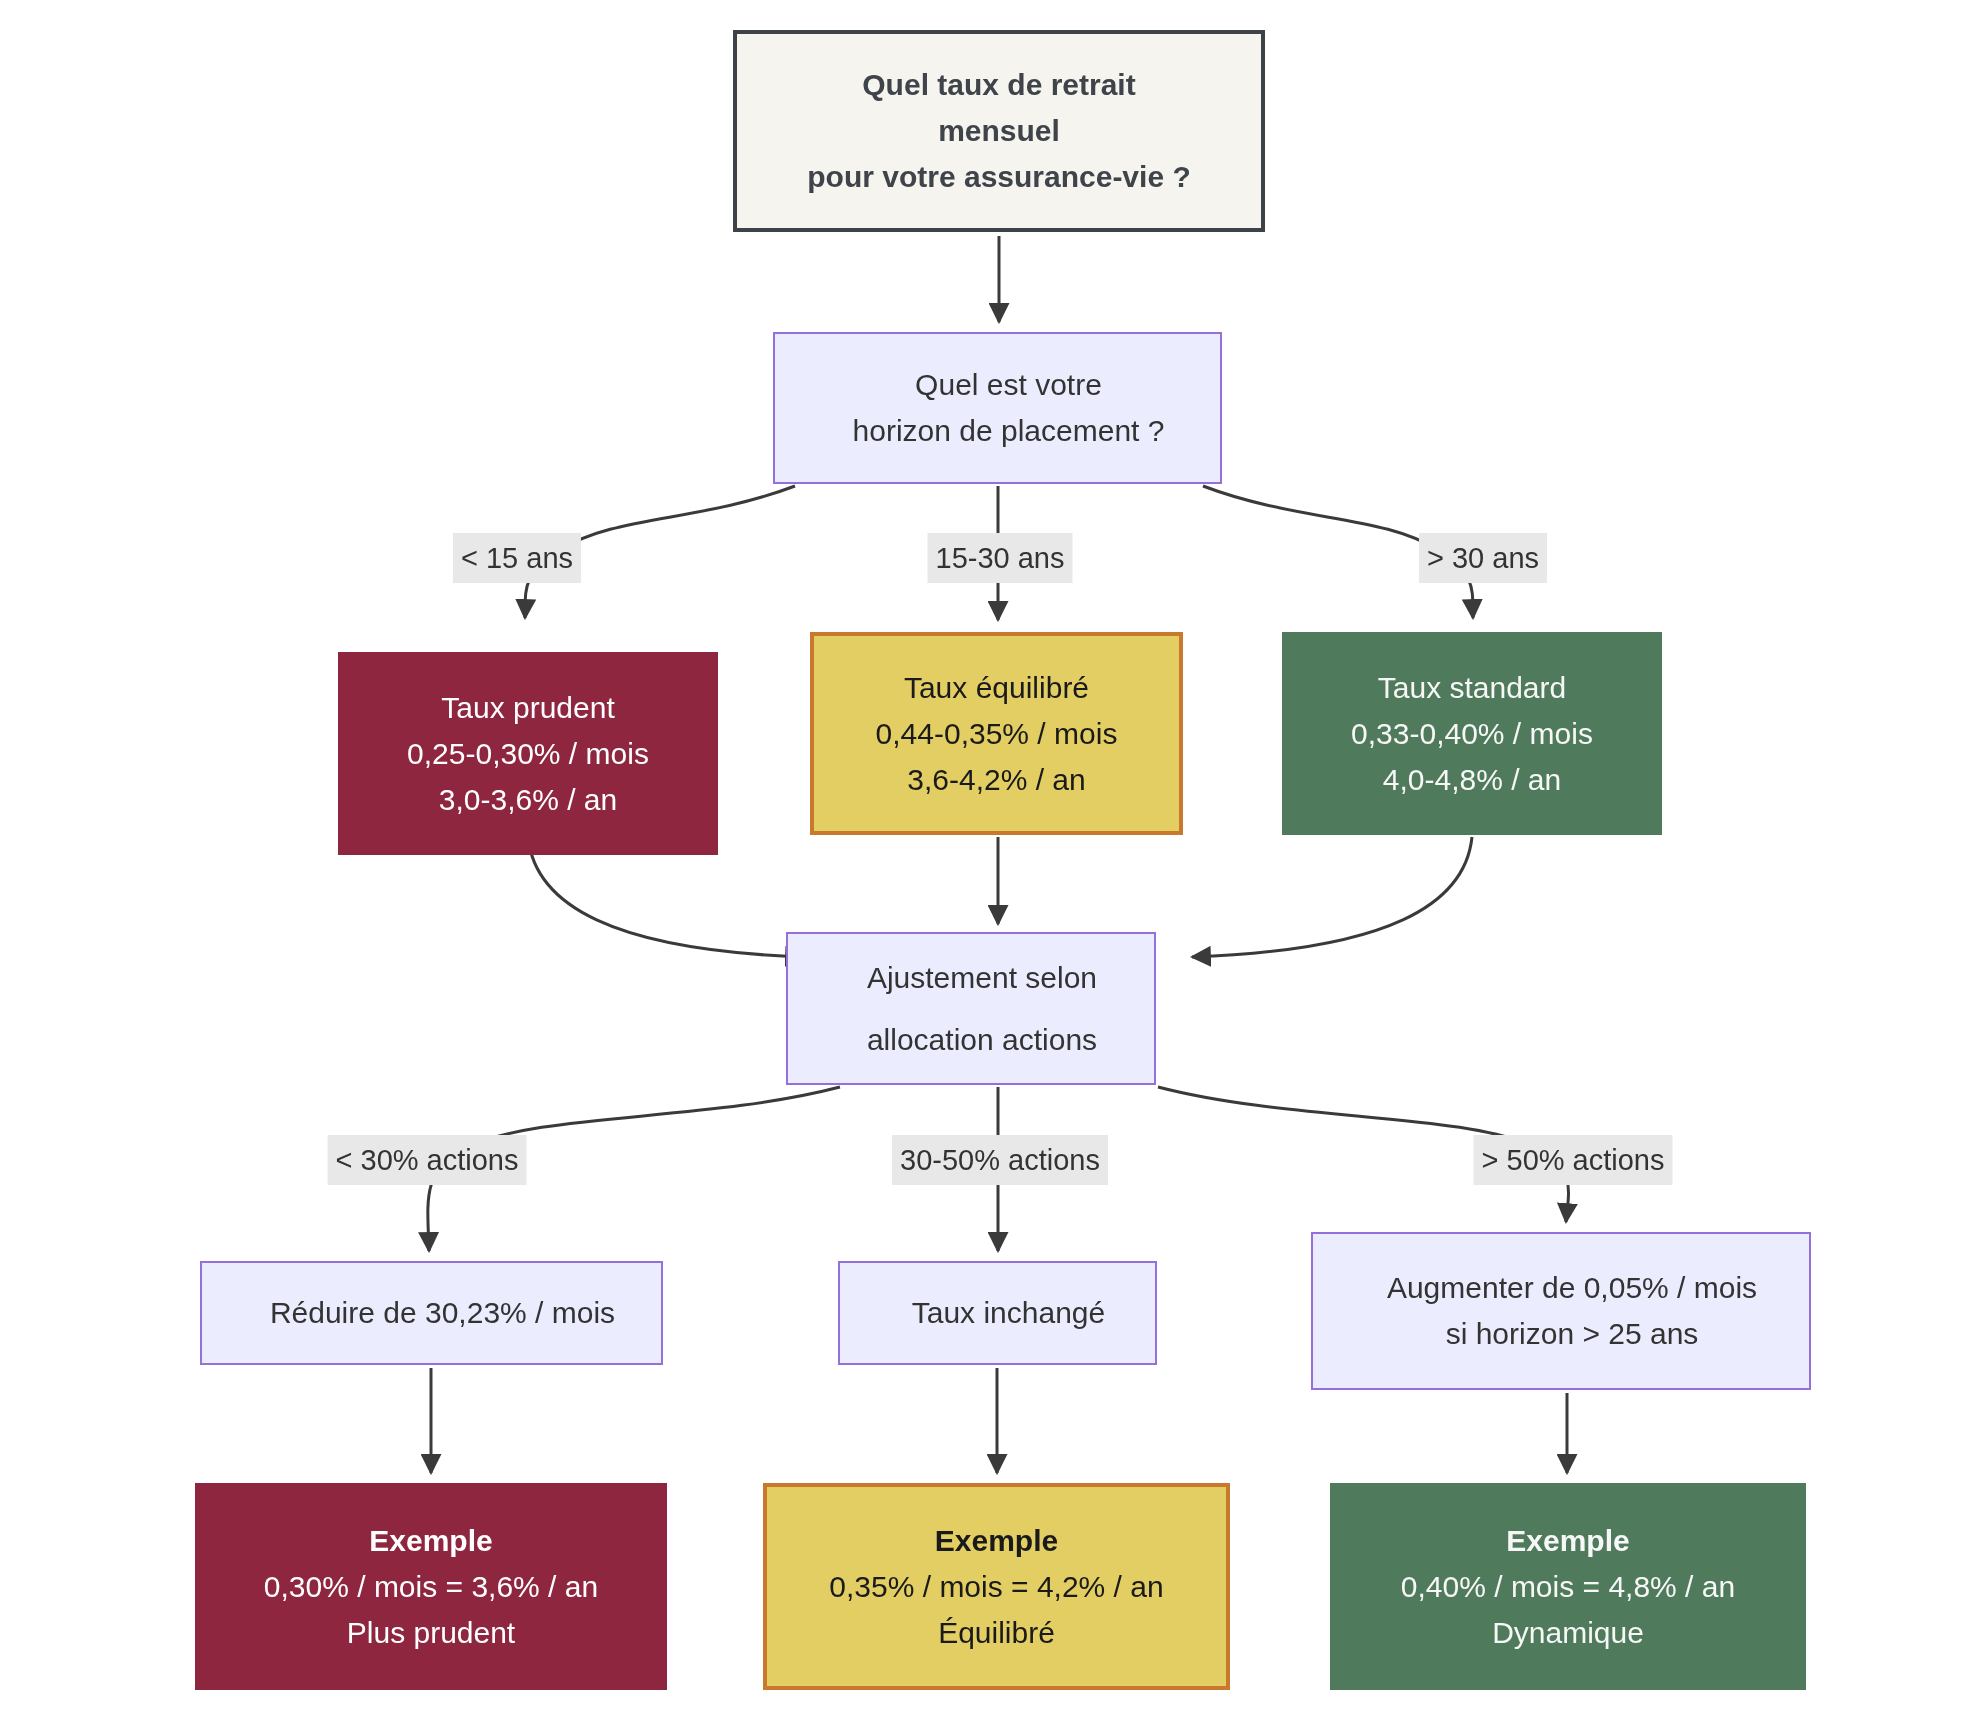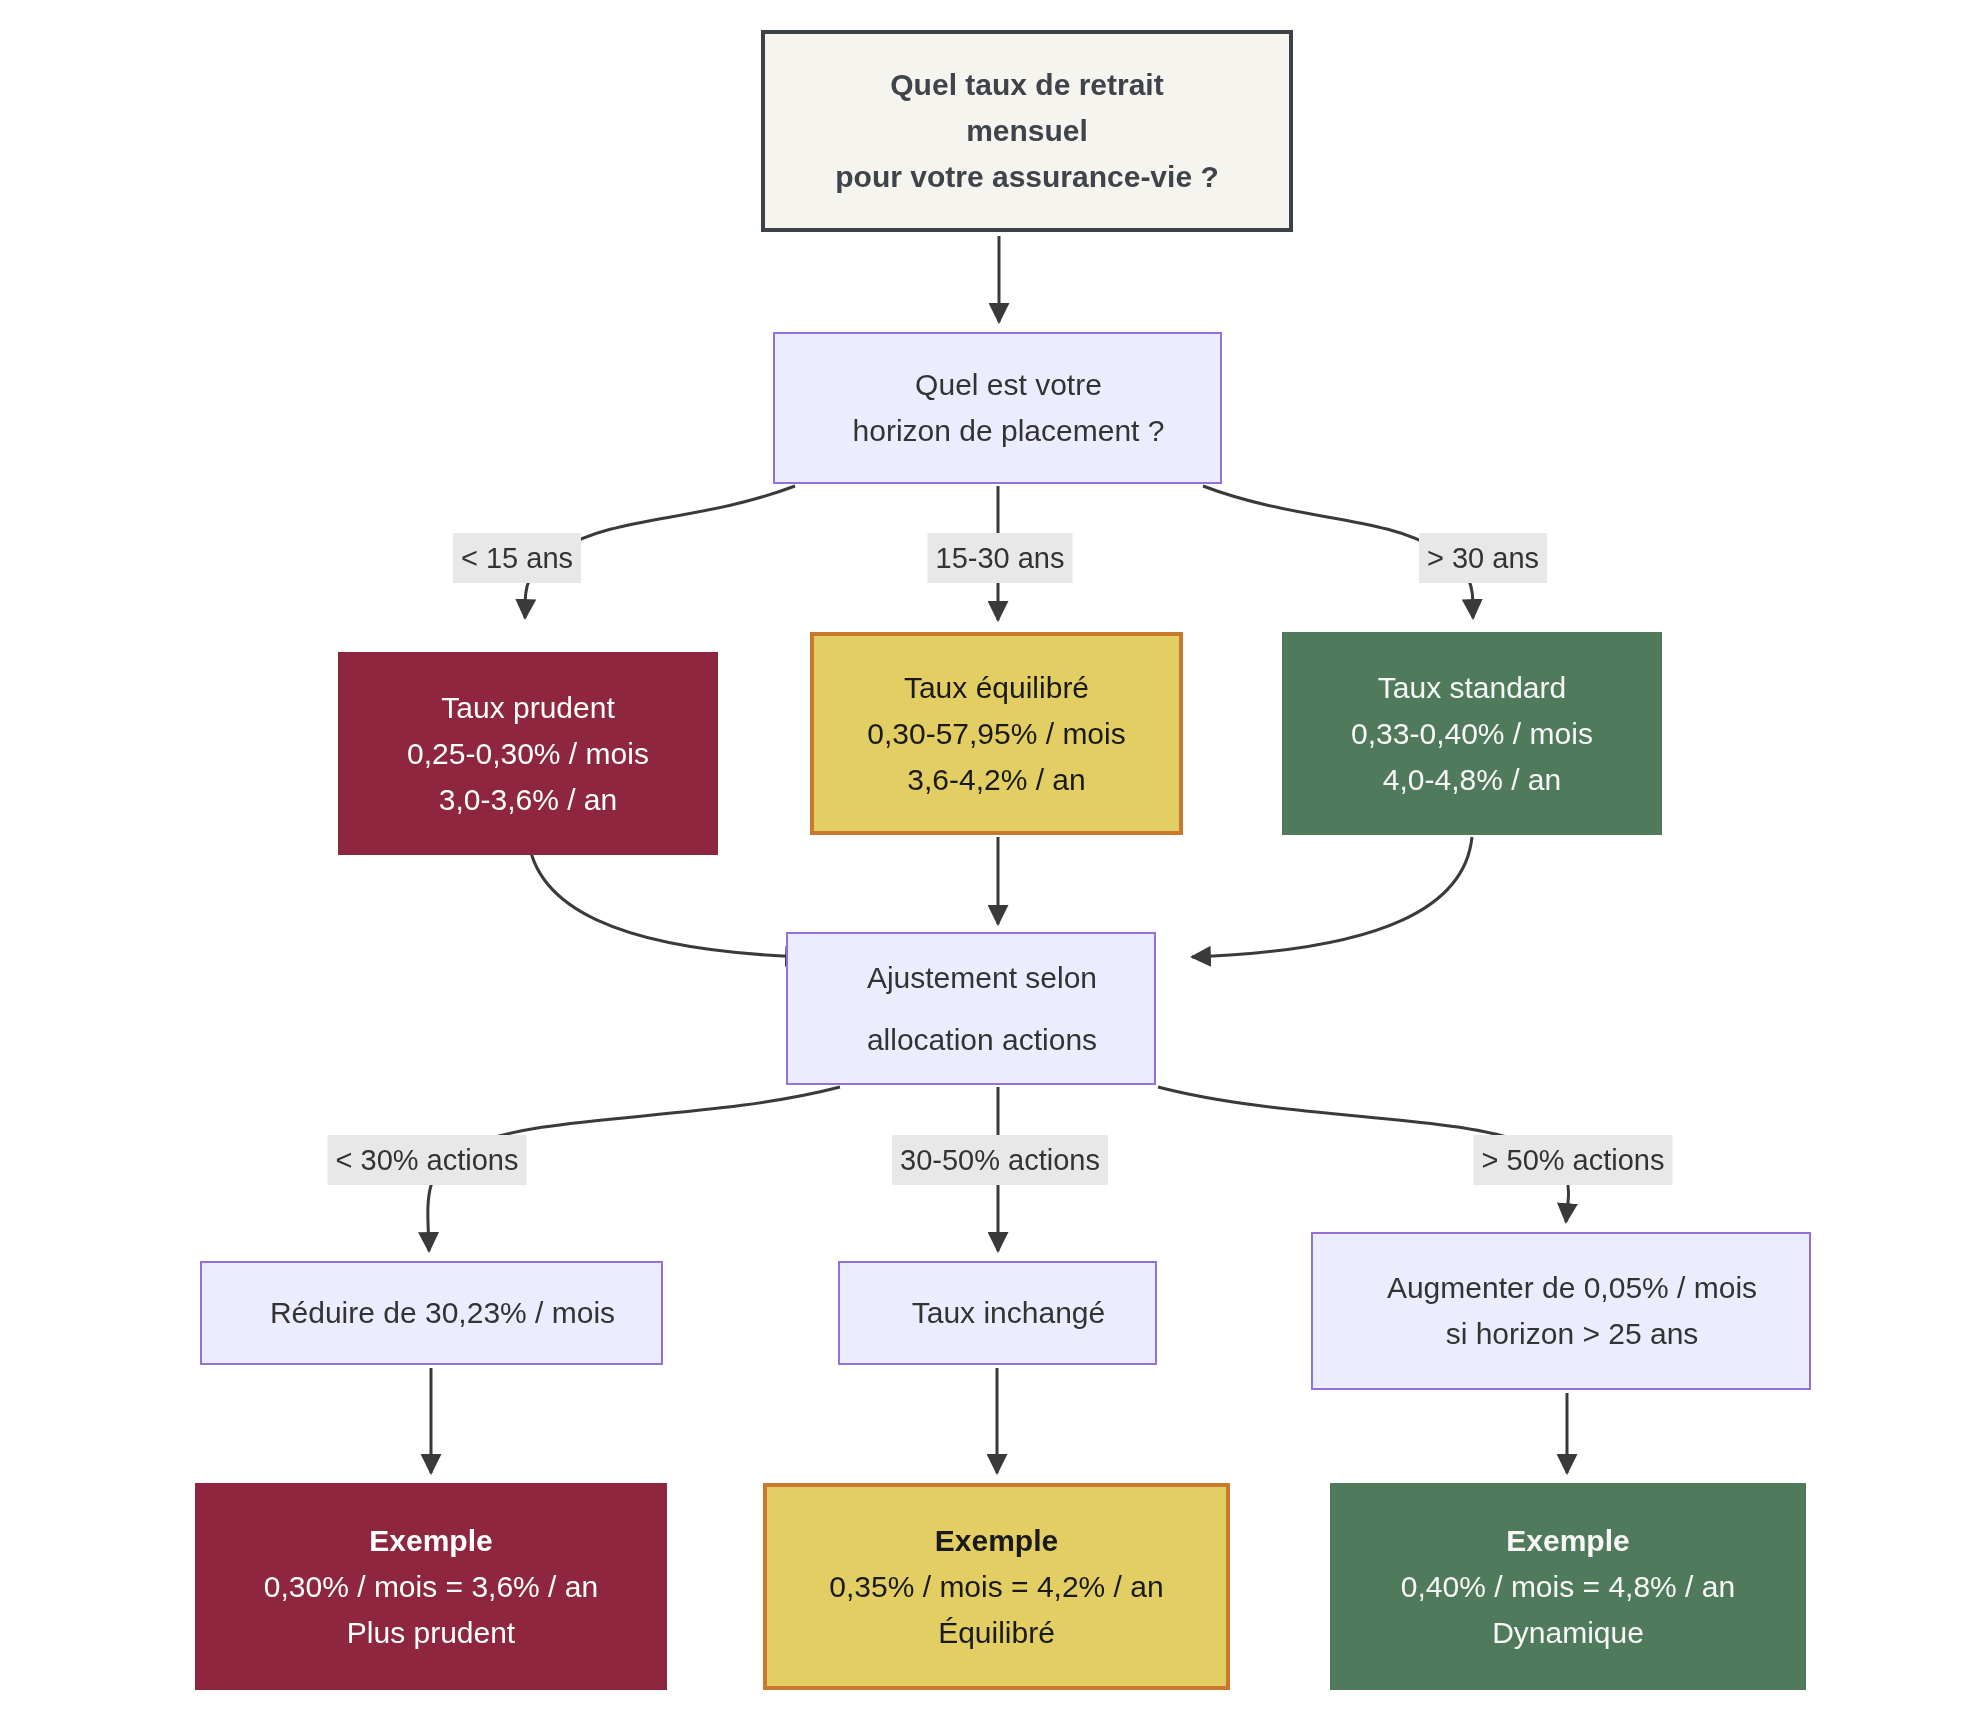--- a/index.html
+++ b/index.html
@@ -24,21 +24,20 @@
     line-height:46px;
     color:#333333;
   }
   .node .line{display:block;white-space:nowrap;}
   .bold{font-weight:bold;}
   .cream{
     background:#f5f4ef;
     border:4px solid #3d4148;
     color:#3f434a;
     font-weight:bold;
-    margin-left:28px;
   }
   .lav{
     background:#ececff;
     border:2px solid #9370db;
     color:#333333;
     padding-left:22px;
   }
   .maroon{
     background:#8e2640;
     color:#ffffff;
@@ -128,21 +127,21 @@
   </div>
 
   <div class="node maroon n-prudent">
     <span class="line">Taux prudent</span>
     <span class="line">0,25-0,30% / mois</span>
     <span class="line">3,0-3,6% / an</span>
   </div>
 
   <div class="node yellow n-equilibre">
     <span class="line">Taux équilibré</span>
-    <span class="line">0,30-57,95% / mois</span>
+    <span class="line">0,44-0,35% / mois</span>
     <span class="line">3,6-4,2% / an</span>
   </div>
 
   <div class="node green n-standard">
     <span class="line">Taux standard</span>
     <span class="line">0,33-0,40% / mois</span>
     <span class="line">4,0-4,8% / an</span>
   </div>
 
   <div class="node lav n-ajust">

